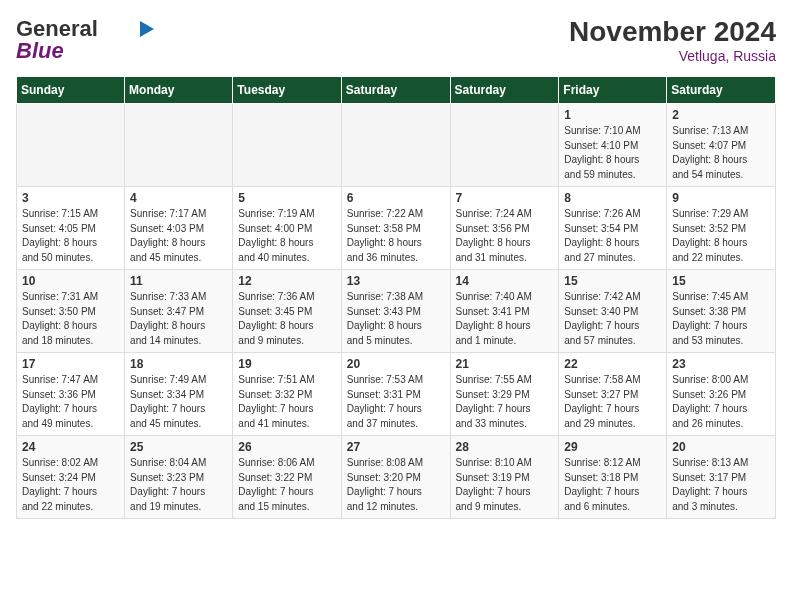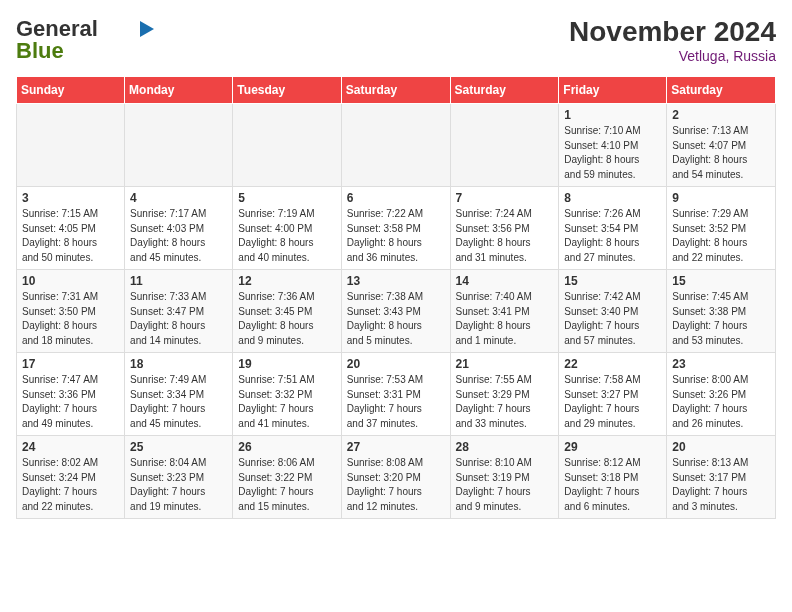--- a/index.html
+++ b/index.html
@@ -40,21 +40,21 @@
       font-size: 28px;
       font-weight: bold;
       color: #333;
     }
     .subtitle {
       font-size: 14px;
       color: #701a75;
     }
     .calendar { width: 100%; border-collapse: collapse; }
     .calendar th {
-      background: #ef4444;
+      background: #14532d;
       color: #fff;
       font-size: 12px;
       font-weight: bold;
       padding: 6px 4px;
       text-align: left;
       border: 1px solid #fff;
     }
     .calendar td {
       border: 1px solid #ddd;
       vertical-align: top;
@@ -79,21 +79,21 @@
   </style>
 </head>
 <body>
 
 <div class="header">
   <div class="logo">
     <div class="logo-line">
       <span style="font-size:22px;font-weight:bold;color:#333;">General</span>
       <span class="logo-arrow"></span>
     </div>
-    <span style="font-size:22px;font-weight:bold;color:#4d7c0f;margin-top:-4px;">Blue</span>
+    <span style="font-size:22px;font-weight:bold;color:#701a75;margin-top:-4px;font-style:italic;">Blue</span>
   </div>
   <div class="title-block">
     <div class="month-title">November 2024</div>
     <div class="subtitle">Vetluga, Russia</div>
   </div>
 </div>
 
 <table class="calendar">
   <thead>
     <tr id="weekday-header">

